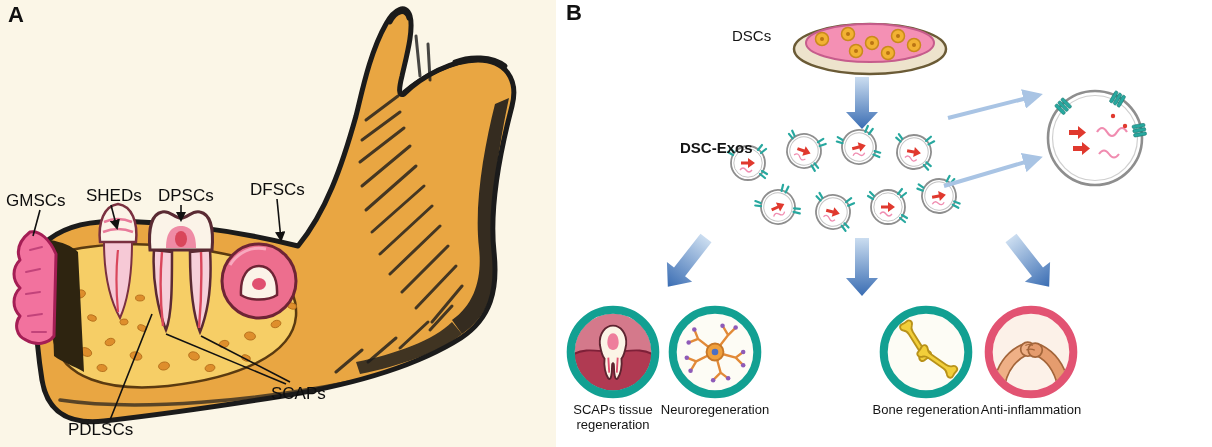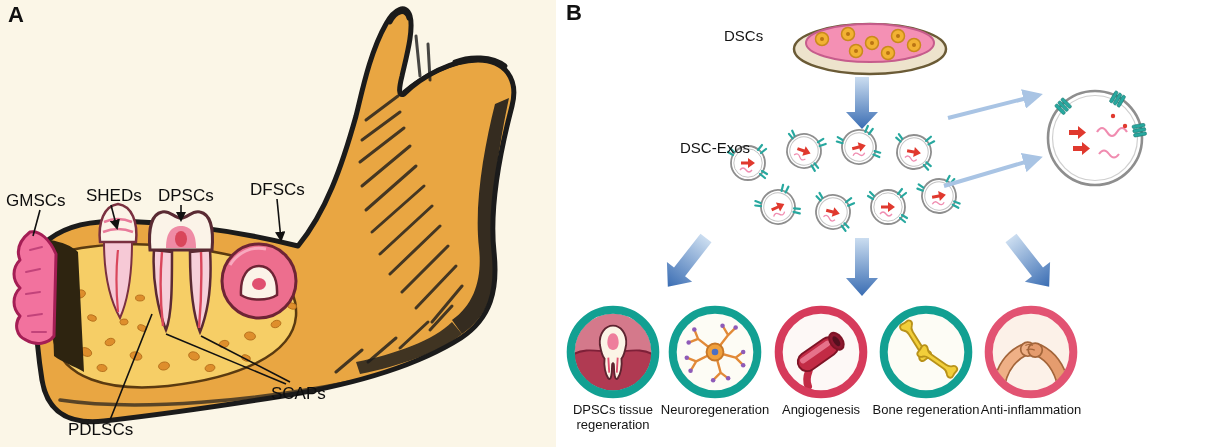--- a/index.html
+++ b/index.html
@@ -6,22 +6,22 @@
   html,body { width:1212px; height:447px; }
   body { background:#ffffff; font-family:"Liberation Sans", sans-serif; position:relative; overflow:hidden; }
   .stage { position:absolute; left:0; top:0; width:1212px; height:447px; background:#fff; }
   .panel-a { position:absolute; left:0; top:0; width:556px; height:447px; background:#FBF6E7; }
   .panel-a svg { position:absolute; left:0; top:0; }
   .panel-b { position:absolute; left:556px; top:0; width:656px; height:447px; background:#fff; }
   .panel-letter { position:absolute; font-size:22px; font-weight:bold; color:#111; z-index:5; }
   .pa-letter { left:8px; top:2px; }
   .pb-letter { left:10px; top:0px; }
   .pb-text { position:absolute; font-size:15px; color:#141414; z-index:4; }
-  .dscs { left:168px; top:27px; }
-  .dscexos { left:124px; top:139px; }
+  .dscs { left:176px; top:27px; }
+  .dscexos { left:124px; top:139px;font-weight:bold; }
   .pb-top-svg { position:absolute; left:0; top:0; width:656px; height:300px; }
   .fn-item { position:absolute; top:305px; width:102px; }
   .fn-icon { width:94px; height:94px; display:block; margin:0 auto; }
   .fn-label { width:124px; margin:3px 0 0 -11px; text-align:center; font-size:13px; line-height:1.18; color:#141414; }
   .albl { font-size:17px; fill:#0E0E0E; }
 </style>
 </head>
 <body>
 
 <div class="stage">
@@ -273,21 +273,21 @@
         <g clip-path="url(#clipTooth)">
           <path d="M -45,4 C -30,-6 -14,0 0,0 C 14,0 30,-6 45,4 L 45,50 L -45,50 Z" fill="#B03A52" stroke="#7E2038" stroke-width="2"></path>
           <g transform="translate(0,-2)">
             <path d="M -14,-6 C -15,-18 -8,-26 0,-26 C 8,-26 15,-18 14,-6 C 13,0 12,6 9,9 C 10,17 8,26 5,30 C 2,33 1,25 1,17 C 1,13 -1,13 -1,17 C -1,25 -2,33 -5,30 C -8,26 -10,17 -9,9 C -12,6 -13,0 -14,-6 Z" fill="#FBF4E6" stroke="#5E2430" stroke-width="2"></path>
             <path d="M -6,-8 C -6,-15 -3,-18 0,-18 C 3,-18 6,-15 6,-8 C 6,-4 4,0 0,0 C -4,0 -6,-4 -6,-8 Z" fill="#EE7E9C"></path>
             <path d="M -5,8 L -4,24 M 5,8 L 4,24" fill="none" stroke="#E05070" stroke-width="2"></path>
           </g>
         </g>
         <circle r="45" fill="none" stroke-width="8.5" stroke="#12A092"></circle>
       </svg>
-      <div class="fn-label">DPSCs tissue regeneration</div>
+      <div class="fn-label">SCAPs tissue regeneration</div>
     </div>
 
     <div class="fn-item" style="left:108px">
       <svg class="fn-icon" viewBox="-50 -50 100 100">
         <circle r="41" fill="#FDFCF5"></circle>
         <g stroke="#E28A38" stroke-width="2.5" fill="none" stroke-linecap="round">
           <path d="M 0,0 L -18,-14 M -18,-14 L -28,-10 M -18,-14 L -22,-24"></path>
           <path d="M 0,0 L 14,-18 M 14,-18 L 8,-28 M 14,-18 L 22,-26"></path>
           <path d="M 0,0 L 22,6 M 22,6 L 30,0 M 22,6 L 30,14"></path>
           <path d="M 0,0 L -20,10 M -20,10 L -30,6 M -20,10 L -26,20"></path>
@@ -305,34 +305,20 @@
             <circle cx="-2" cy="30" r="2.4"></circle>
             <circle cx="14" cy="28" r="2.4"></circle>
         </g>
         <circle r="9" fill="#F0A03C" stroke="#C87828" stroke-width="2"></circle>
         <circle r="3.5" fill="#4C6FC4"></circle>
         <circle r="45" fill="none" stroke-width="8.5" stroke="#12A092"></circle>
       </svg>
       <div class="fn-label">Neuroregeneration</div>
     </div>
 
-    <div class="fn-item" style="left:214px">
-      <svg class="fn-icon" viewBox="-50 -50 100 100">
-        <circle r="41" fill="#FDF8F6"></circle>
-        <g transform="rotate(-35)">
-          <path d="M -22,9 C -28,13 -31,17 -32,22" stroke="#C22B45" stroke-width="8" fill="none" stroke-linecap="round"></path>
-          <rect x="-28" y="-10" width="48" height="20" rx="10" fill="#C22B45" stroke="#7E1426" stroke-width="2"></rect>
-          <rect x="-24" y="-6.5" width="38" height="6" rx="3" fill="#E8768E" opacity="0.95"></rect>
-          <ellipse cx="20" cy="0" rx="6.5" ry="10" fill="#8E1830" stroke="#7E1426" stroke-width="2"></ellipse>
-          <ellipse cx="20" cy="0" rx="3" ry="6" fill="#55101F"></ellipse>
-        </g>
-        <circle r="45" fill="none" stroke-width="8.5" stroke="#D63B5B"></circle>
-      </svg>
-      <div class="fn-label">Angiogenesis</div>
-    </div>
 
     <div class="fn-item" style="left:424px">
       <svg class="fn-icon" viewBox="-50 -50 100 100">
         <clipPath id="clipArms">
             <circle r="41"></circle>
           </clipPath>
         <circle r="41" fill="#FCF1E8"></circle>
         <g clip-path="url(#clipArms)">
           <path d="M -34,34 C -30,16 -22,5 -8,-2" stroke="#A3653A" stroke-width="14" fill="none" stroke-linecap="round"></path>
           <path d="M 34,34 C 30,16 22,5 8,-2" stroke="#A3653A" stroke-width="14" fill="none" stroke-linecap="round"></path>

